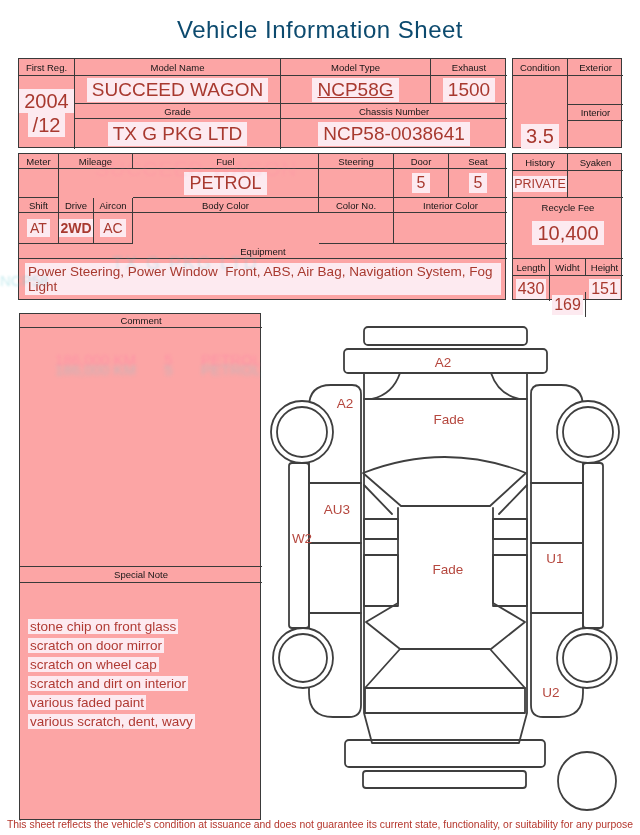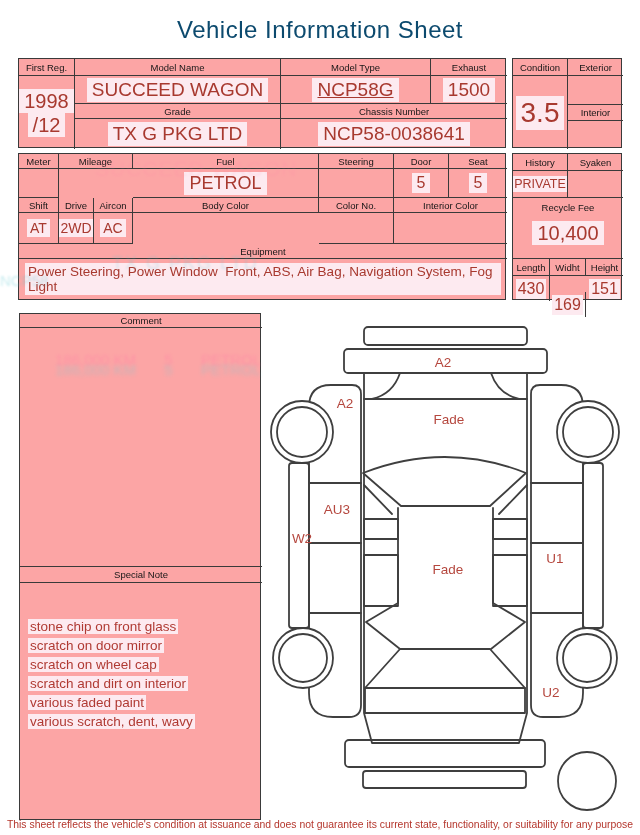--- a/index.html
+++ b/index.html
@@ -33,21 +33,21 @@
 
   <div class="title">Vehicle Information Sheet</div>
 
   <div class="box" style="left:18px;top:58px;width:488px;height:90px;">
     <div class="cell hd br bb" style="left:0;top:0;width:56px;height:17px;">First Reg.</div>
     <div class="cell hd br bb" style="left:56px;top:0;width:206px;height:17px;">Model Name</div>
     <div class="cell hd br bb" style="left:262px;top:0;width:150px;height:17px;">Model Type</div>
     <div class="cell hd bb" style="left:412px;top:0;width:76px;height:17px;">Exhaust</div>
 
     <div class="cell vl br col" style="left:0;top:17px;width:56px;height:73px;font-size:20px;line-height:22px;">
-      <span class="hl">1998</span>
+      <span class="hl">2004</span>
       <span class="hl">/12</span>
     </div>
     <div class="cell vl br bb" style="left:56px;top:17px;width:206px;height:28px;font-size:19px;">
       <span class="hl">SUCCEED WAGON</span>
     </div>
     <div class="cell vl br bb" style="left:262px;top:17px;width:150px;height:28px;font-size:19px;text-decoration:underline;">
       <span class="hl">NCP58G</span>
     </div>
     <div class="cell vl bb" style="left:412px;top:17px;width:76px;height:28px;font-size:19px;">
       <span class="hl">1500</span>
@@ -59,21 +59,21 @@
       <span class="hl">TX G PKG LTD</span>
     </div>
     <div class="cell vl" style="left:262px;top:60px;width:226px;height:30px;font-size:19px;">
       <span class="hl">NCP58-0038641</span>
     </div>
   </div>
 
   <div class="box" style="left:512px;top:58px;width:110px;height:90px;">
     <div class="cell hd br bb" style="left:0;top:0;width:55px;height:17px;">Condition</div>
     <div class="cell hd bb" style="left:55px;top:0;width:55px;height:17px;">Exterior</div>
-    <div class="cell vl br" style="left:0;top:17px;width:55px;height:73px;font-size:28px;">
+    <div class="cell vl br" style="left:0;top:17px;width:55px;height:73px;font-size:20px;align-items:flex-end;">
       <span class="hl">3.5</span>
     </div>
     <div class="cell vl bb" style="left:55px;top:17px;width:55px;height:29px;font-size:14px;"></div>
     <div class="cell hd bb" style="left:55px;top:46px;width:55px;height:16px;">Interior</div>
     <div class="cell vl" style="left:55px;top:62px;width:55px;height:28px;font-size:14px;"></div>
   </div>
 
   <div class="box" style="left:18px;top:153px;width:488px;height:147px;">
     <div class="cell hd br bb" style="left:0;top:0;width:40px;height:15px;">Meter</div>
     <div class="cell hd br bb" style="left:40px;top:0;width:74px;height:15px;">Mileage</div>
@@ -97,21 +97,21 @@
     <div class="cell hd br bb" style="left:0;top:44px;width:40px;height:15px;">Shift</div>
     <div class="cell hd br bb" style="left:40px;top:44px;width:35px;height:15px;">Drive</div>
     <div class="cell hd br bb" style="left:75px;top:44px;width:39px;height:15px;">Aircon</div>
     <div class="cell hd br bb" style="left:114px;top:44px;width:186px;height:15px;">Body Color</div>
     <div class="cell hd br bb" style="left:300px;top:44px;width:75px;height:15px;">Color No.</div>
     <div class="cell hd bb" style="left:375px;top:44px;width:113px;height:15px;">Interior Color</div>
 
     <div class="cell vl br bb" style="left:0;top:59px;width:40px;height:31px;font-size:14px;">
       <span class="hl" style="padding:1px 3px;">AT</span>
     </div>
-    <div class="cell vl br bb" style="left:40px;top:59px;width:35px;height:31px;font-size:14px;">
+    <div class="cell vl br bb" style="left:40px;top:59px;width:35px;height:31px;font-size:14px;font-weight:bold;">
       <span class="hl" style="padding:1px 2px;">2WD</span>
     </div>
     <div class="cell vl br bb" style="left:75px;top:59px;width:39px;height:31px;font-size:14px;">
       <span class="hl" style="padding:1px 3px;">AC</span>
     </div>
     <div class="cell vl br bb" style="left:300px;top:59px;width:75px;height:31px;font-size:14px;"></div>
     <div class="cell vl bb" style="left:375px;top:59px;width:113px;height:31px;font-size:14px;"></div>
 
     <div class="cell hd bb" style="left:0;top:90px;width:488px;height:15px;">Equipment</div>
     <div class="cell vl tl" style="left:0;top:105px;width:488px;height:42px;font-size:13.5px;">

